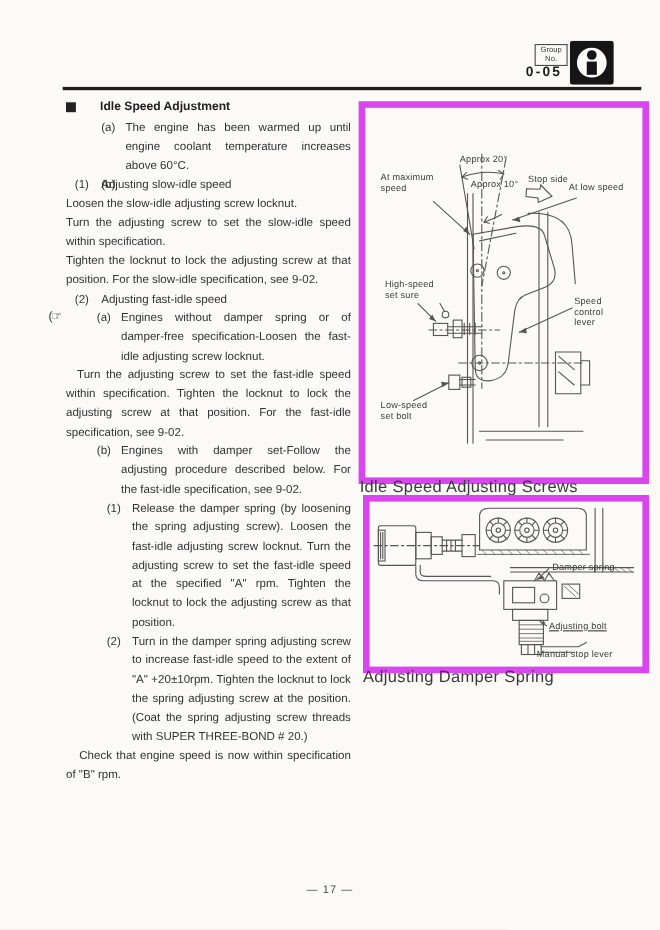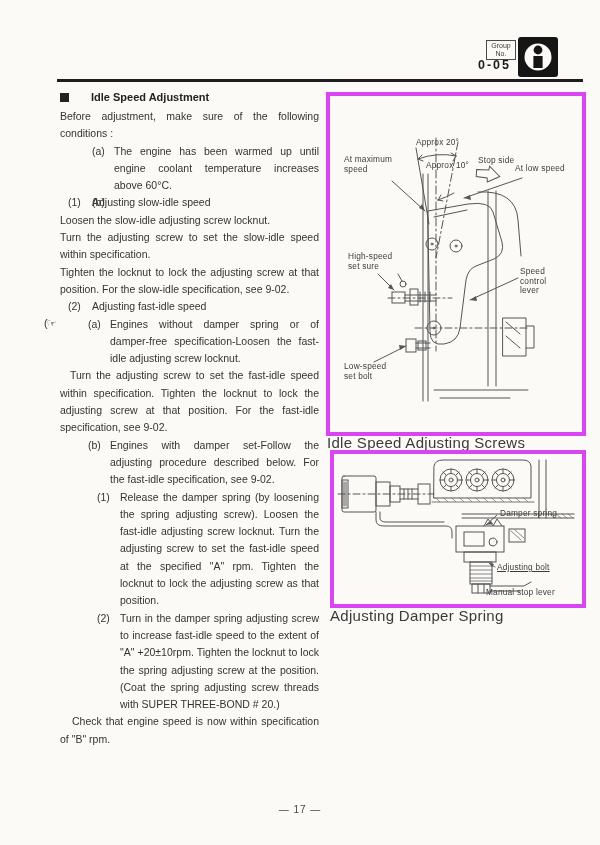--- a/index.html
+++ b/index.html
@@ -40,21 +40,21 @@
   .p1  { margin-left:32px; }
   .l2  { position:relative; padding-left:50px; }
   .l2 .mk { position:absolute; left:28px; top:0; }
   .p2  { margin-left:50px; text-indent:10px; }
   .l3  { position:relative; padding-left:60px; }
   .l3 .mk { position:absolute; left:37px; top:0; }
   .p3  { margin-left:60px; text-indent:12px; }
   .hand { position:absolute; left:-16px; top:-1px; font-size:11px; letter-spacing:-1px; color:#333; text-indent:0; }
 
   
-  .figbox { position:absolute; border:4px solid #d946ef; background:#fbfaf7; }
+  .figbox { position:absolute; border:6px solid #d946ef; background:#fbfaf7; }
   .fig1 { left:326px; top:92px;  width:252px; height:336px; }
   .fig2 { left:330px; top:450px; width:248px; height:150px; }
   .figcap { position:absolute; font-size:15px; color:#3a3a3a; letter-spacing:.3px; }
   .cap1 { left:327px; top:434px; }
   .cap2 { left:330px; top:607px; }
   .flabel {
     position:absolute; font-size:8.3px; line-height:9.6px; color:#3c3c3c;
     letter-spacing:.2px; white-space:nowrap;
   }
   .flabel.wrap { white-space:normal; }
@@ -85,21 +85,20 @@
     </svg>
   </div>
   <div class="top-rule"></div>
 
   <div class="heading">
     <span class="sq"></span>
     <span>Idle Speed Adjustment</span>
   </div>
 
   <div class="col-left">
-    <p class="p0">Before adjustment, make sure of the following conditions :</p>
 
     <div class="blk lia">
       <span class="mk">(a)</span>
       <span>The engine has been warmed up until engine coolant temperature increases above 60°C.</span>
     </div>
     <div class="blk lia">
       <span class="mk">(b)</span>
     </div>
 
     <div class="blk l1">

